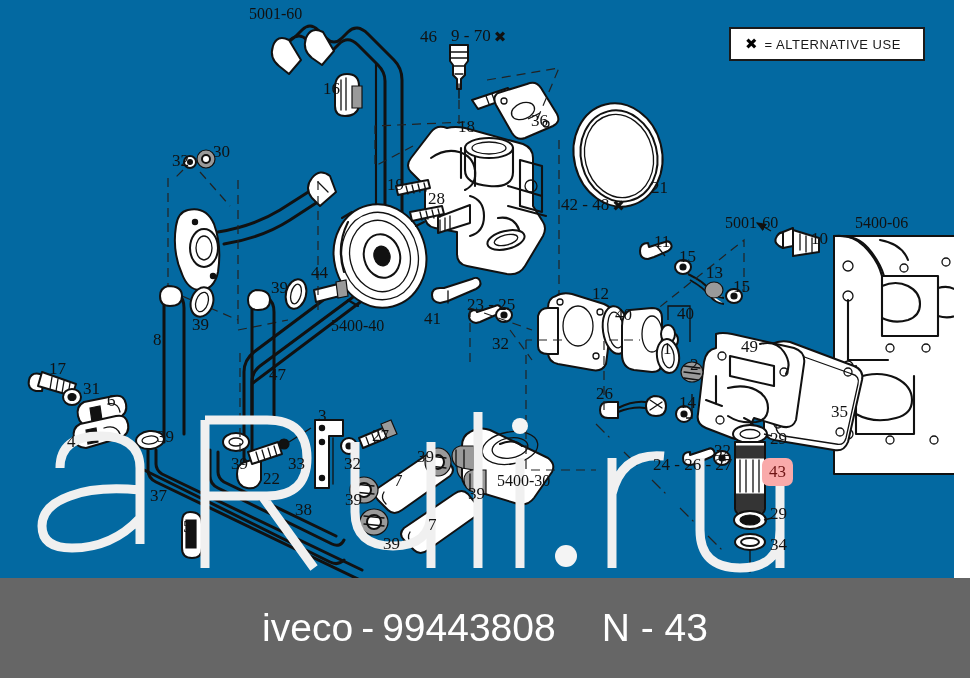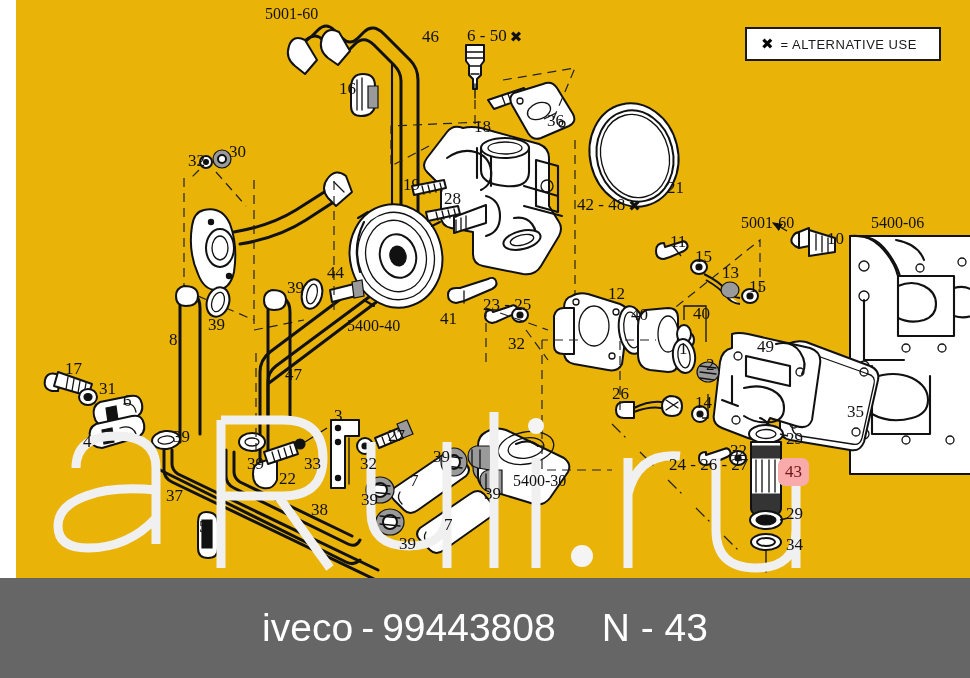--- a/index.html
+++ b/index.html
@@ -22,23 +22,22 @@
     height: 678px;
     background: #ffffff;
   }
 
   
   #diagram-canvas {
     position: absolute;
     left: 0; top: 0;
     width: 954px;
     height: 578px;
-    background: #eab308;
+    background: #0369a1;
     overflow: hidden;
-    margin-left: 16px;
   }
   #diagram-svg {
     position: absolute;
     left: 0; top: 0;
   }
 
   
   #watermark {
     position: absolute;
     left: 0;
@@ -624,22 +623,22 @@
       </g>
 
       <path class="dsh" d="M562 340 l-36 0 M526 340 l0 130 l70 0"></path>
       <path class="dsh" d="M318 310 l0 -130"></path>
       <path class="dsh" d="M240 452 l0 -100"></path>
 
     </svg>
 
     <div id="callout-layer">
         <div class="callout code" style="left: 249px; top: 6px;"><span>5001-60</span></div>
-        <div class="callout" style="left: 406px; top: 28px;"><span>46</span></div>
-        <div class="callout" style="left: 451px; top: 27px;"><span>6 - 50</span><span class="xmark">✖</span></div>
+        <div class="callout" style="left: 420px; top: 28px;"><span>46</span></div>
+        <div class="callout" style="left: 451px; top: 27px;"><span>9 - 70</span><span class="xmark">✖</span></div>
         <div class="callout" style="left: 323px; top: 80px;"><span>16</span></div>
         <div class="callout" style="left: 531px; top: 112px;"><span>36</span></div>
         <div class="callout" style="left: 458px; top: 118px;"><span>18</span></div>
         <div class="callout" style="left: 172px; top: 152px;"><span>32</span></div>
         <div class="callout" style="left: 213px; top: 143px;"><span>30</span></div>
         <div class="callout" style="left: 651px; top: 179px;"><span>21</span></div>
         <div class="callout" style="left: 387px; top: 176px;"><span>19</span></div>
         <div class="callout" style="left: 428px; top: 190px;"><span>28</span></div>
         <div class="callout" style="left: 561px; top: 196px;"><span>42 - 48</span><span class="xmark">✖</span></div>
         <div class="callout code" style="left: 725px; top: 215px;"><span>5001-60</span></div>

